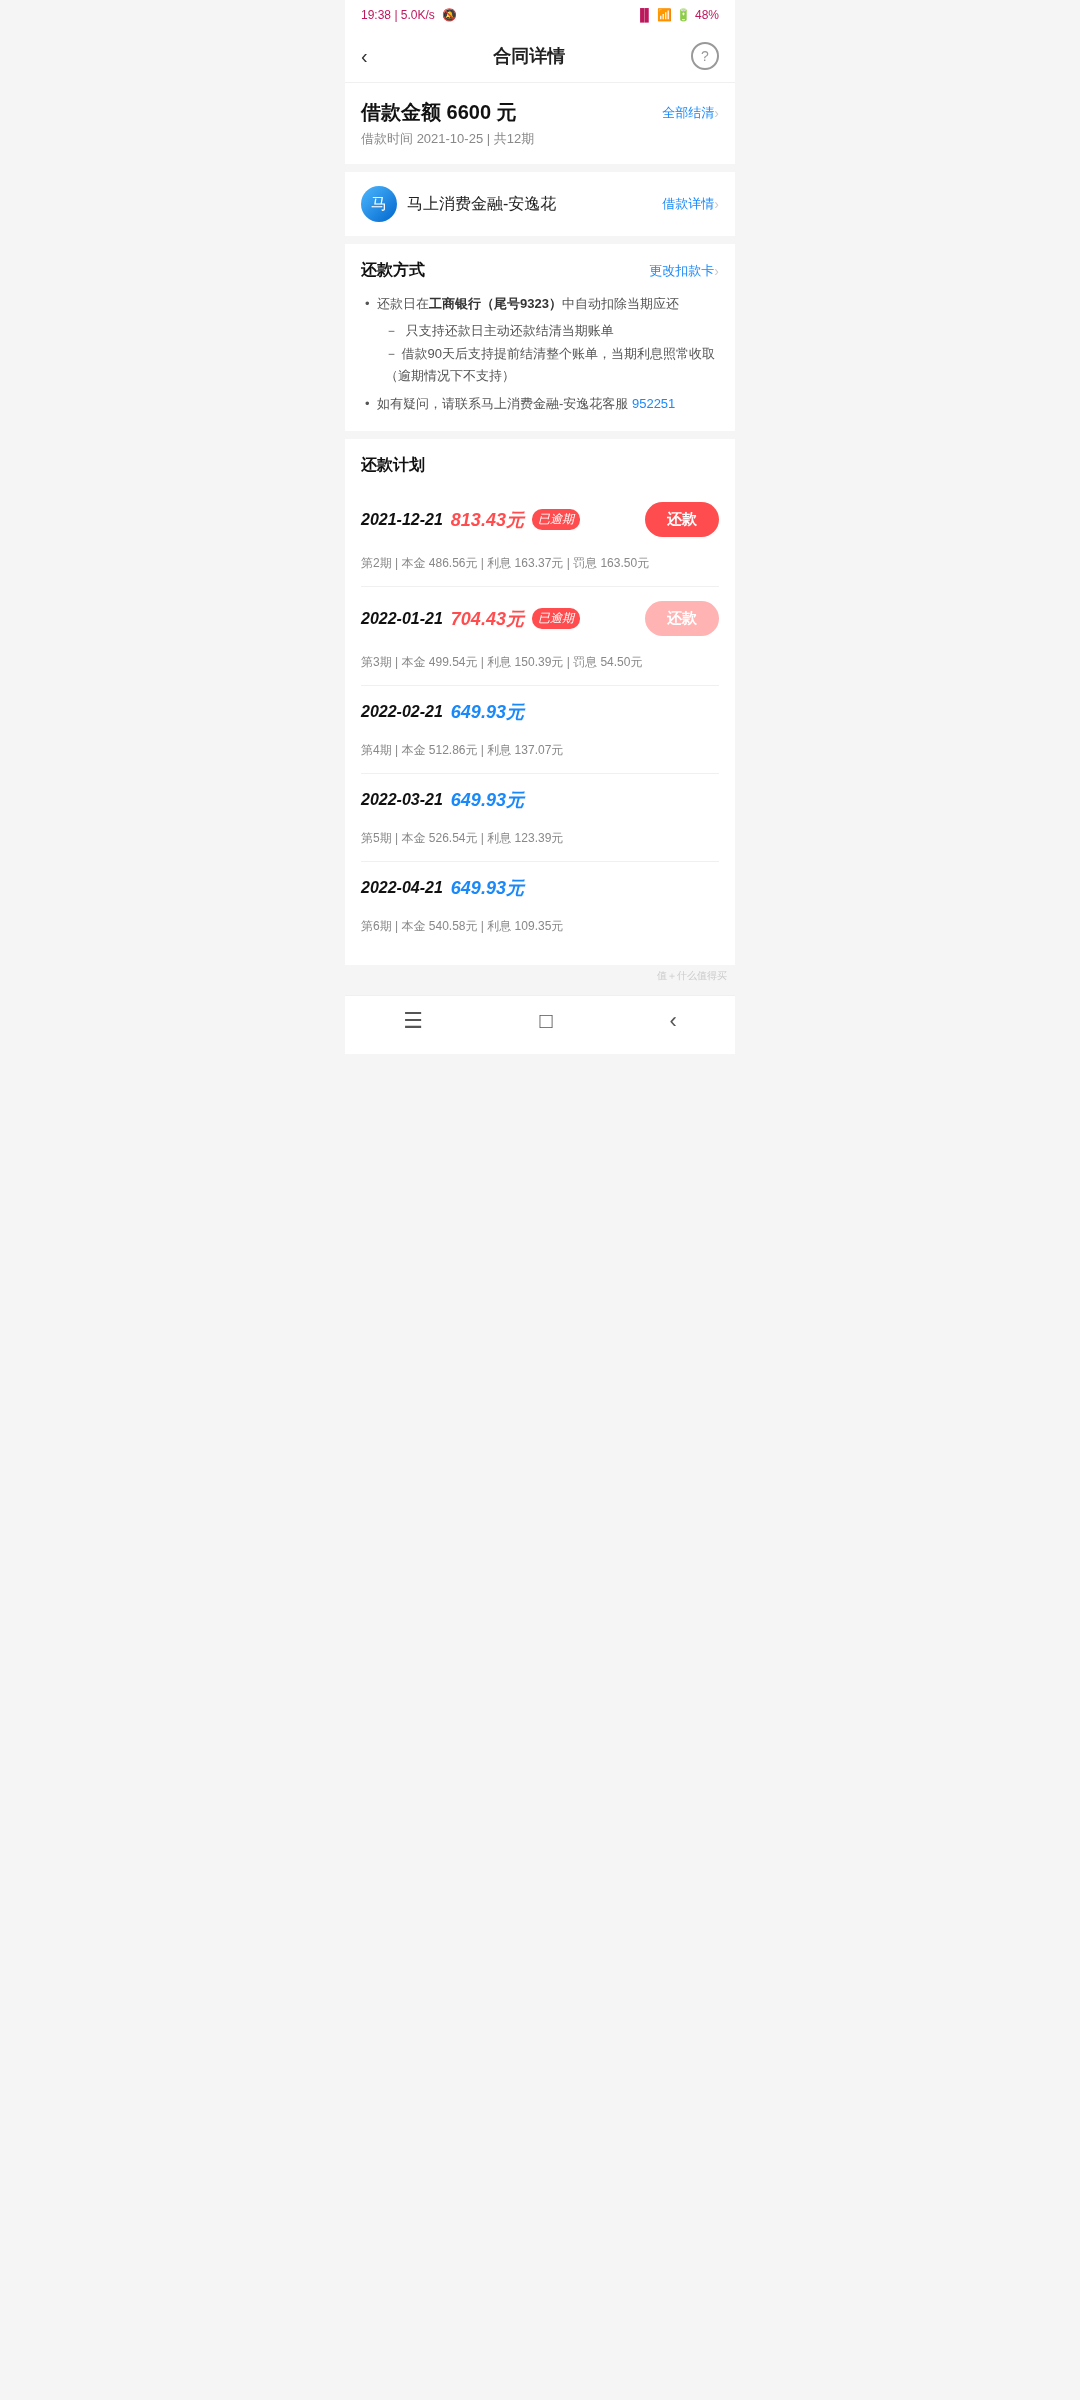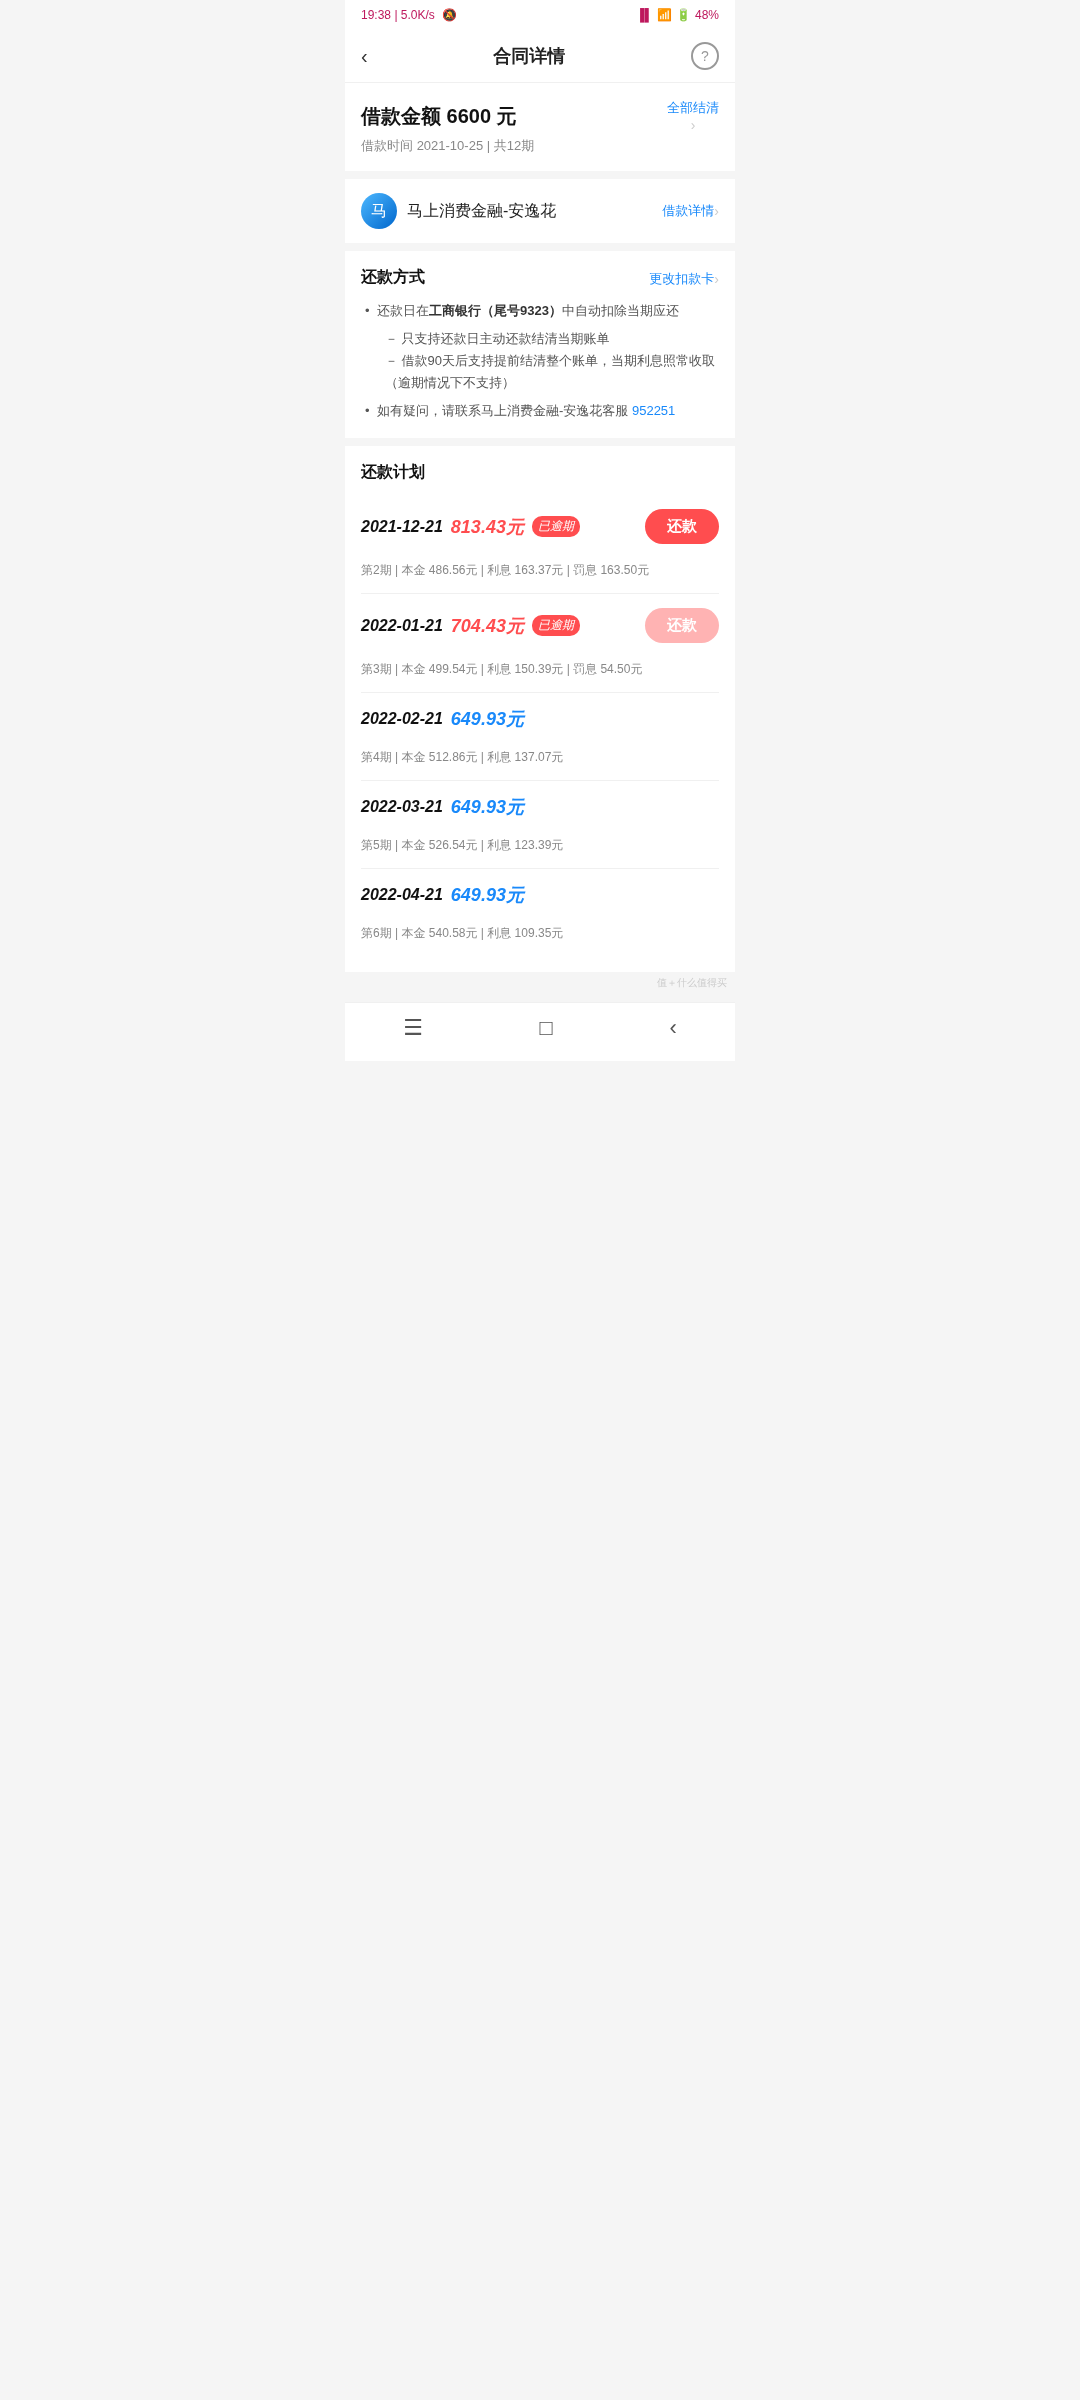--- a/index.html
+++ b/index.html
@@ -41,21 +41,21 @@
       background: #fff;
       padding: 16px;
       margin-bottom: 8px;
     }
     .loan-amount-row {
       display: flex;
       justify-content: space-between;
       align-items: center;
     }
     .loan-amount-title { font-size: 20px; font-weight: 700; color: #111; }
-    .loan-clear-link { display: flex; align-items: center; font-size: 13px; color: #1989fa; cursor: pointer; flex-direction: column; }
+    .loan-clear-link { display: flex; align-items: center; font-size: 13px; color: #1989fa; cursor: pointer; }
     .loan-date { font-size: 13px; color: #888; margin-top: 4px; }
     
     .company-row {
       background: #fff;
       display: flex;
       align-items: center;
       padding: 14px 16px;
       margin-bottom: 8px;
       justify-content: space-between;
     }
@@ -68,21 +68,21 @@
     .company-link { display: flex; align-items: center; font-size: 13px; color: #1989fa; cursor: pointer; }
     
     .repay-method {
       background: #fff;
       padding: 16px;
       margin-bottom: 8px;
     }
     .section-header {
       display: flex;
       justify-content: space-between;
-      align-items: flex-end;
+      align-items: center;
       margin-bottom: 12px;
     }
     .section-title { font-size: 16px; font-weight: 700; color: #111; }
     .section-link { font-size: 13px; color: #1989fa; display: flex; align-items: center; cursor: pointer; }
     .bullet-list { list-style: none; padding: 0; }
     .bullet-list li {
       font-size: 13px;
       color: #555;
       line-height: 1.7;
       padding-left: 16px;
@@ -224,21 +224,21 @@
     <span class="section-title">还款方式</span>
     <div class="section-link">
       <span>更改扣款卡</span>
       <span class="chevron"> ›</span>
     </div>
   </div>
   <ul class="bullet-list">
     <li class="has-bullet">
       还款日在<span class="bank-highlight">工商银行（尾号9323）</span>中自动扣除当期应还
     </li>
-    <li class="sub-item" style="margin-top:6px;">
+    <li class="sub-item" style="margin-top:6px;font-family:Liberation Mono, monospace;">
       － 只支持还款日主动还款结清当期账单
     </li>
     <li class="sub-item">
       － 借款90天后支持提前结清整个账单，当期利息照常收取（逾期情况下不支持）
     </li>
     <li class="has-bullet" style="margin-top:6px;">
       如有疑问，请联系马上消费金融-安逸花客服 <span class="phone-link">952251</span>
     </li>
   </ul>
 </div>

